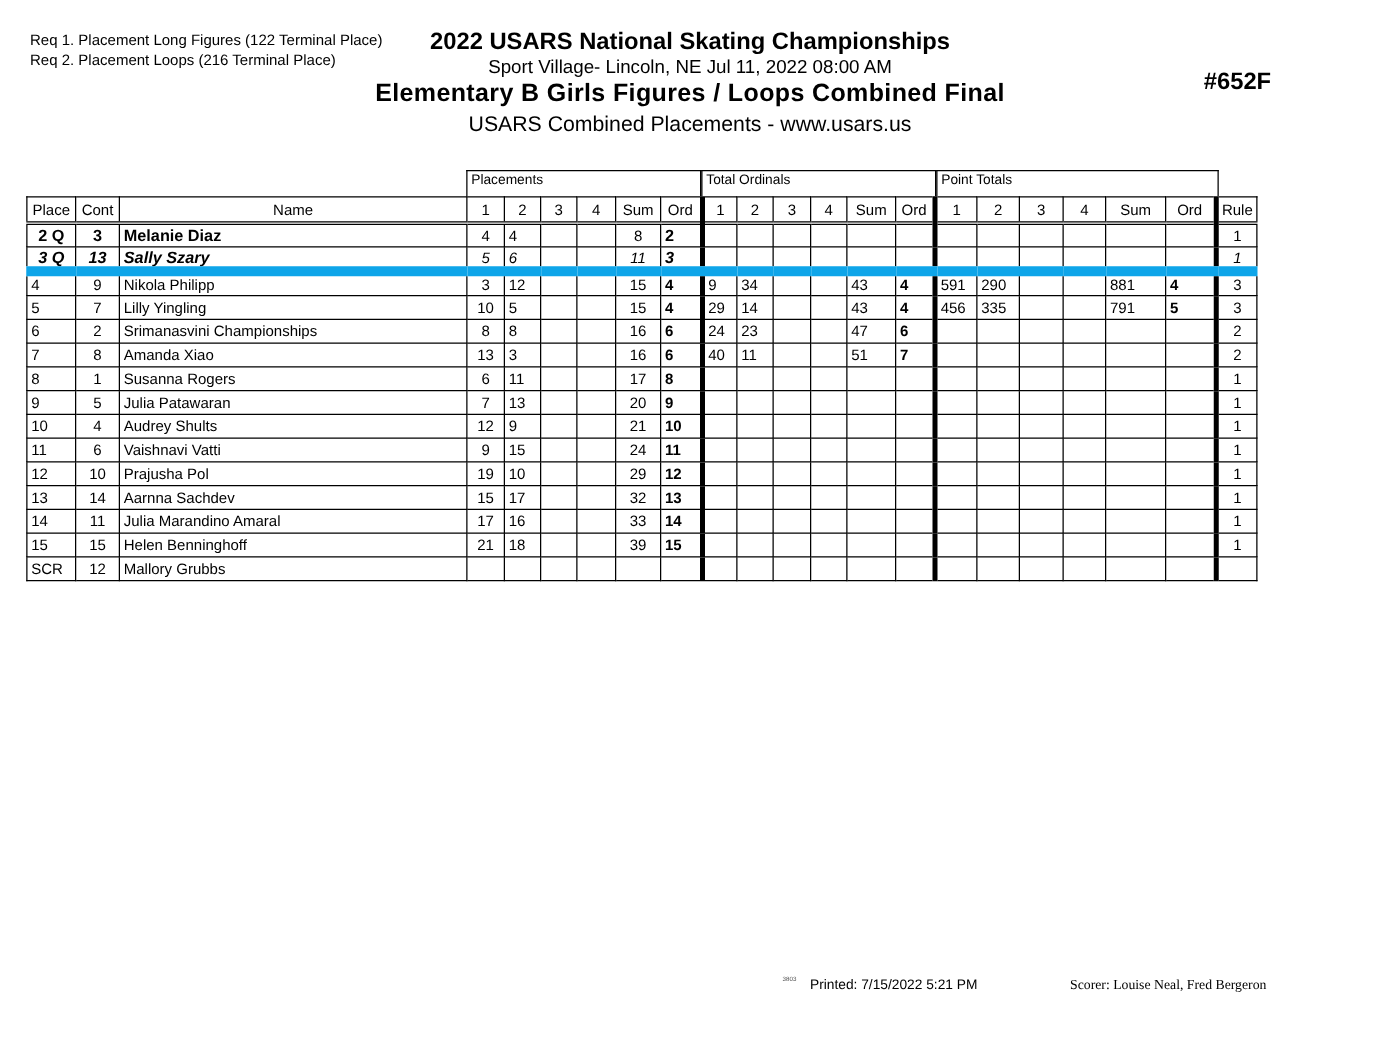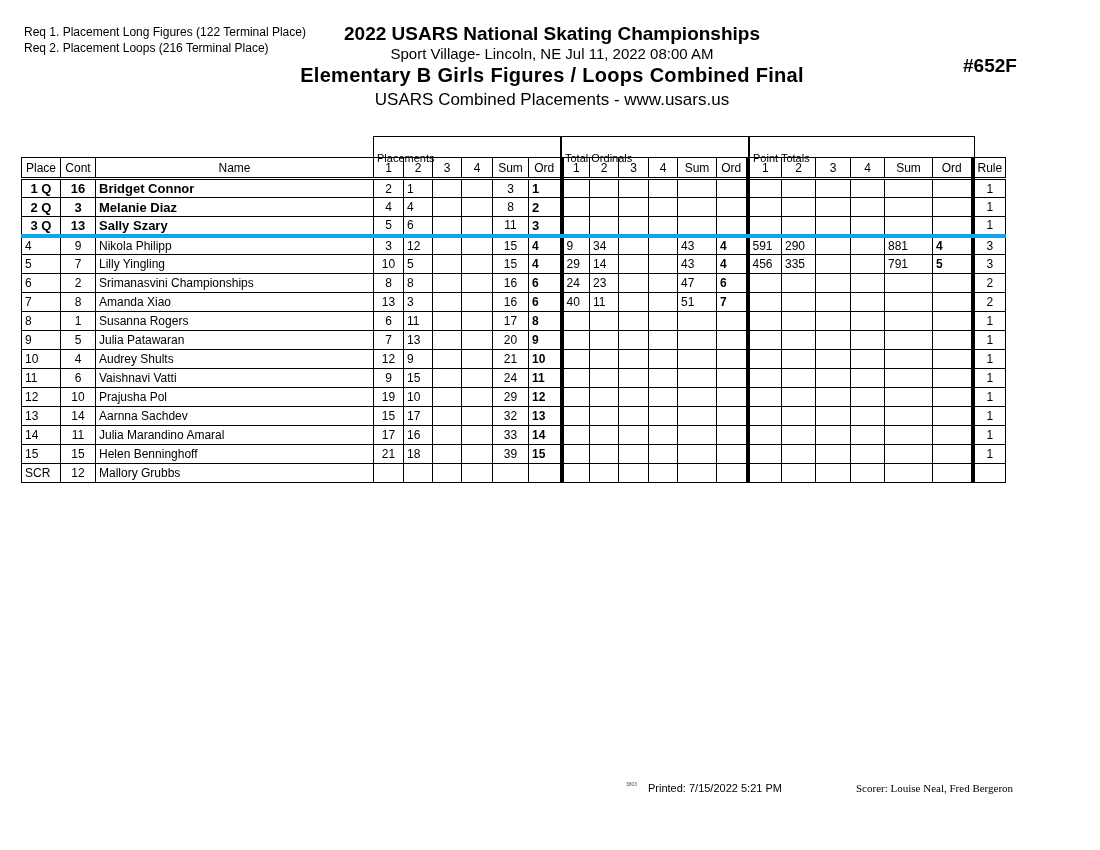--- a/index.html
+++ b/index.html
@@ -6,30 +6,30 @@
   body { width:1100px; height:850px; position:relative; font-family:"Liberation Sans", sans-serif; color:#000; overflow:hidden; }
   .abs { position:absolute; white-space:nowrap; }
   .req { font-size:12px; left:24px; }
   .title1 { left:344px; top:23px; font-size:19px; font-weight:bold; width:416px; text-align:center; }
   .subtitle1 { left:344px; top:45px; font-size:15px; width:416px; text-align:center; }
   .title2 { left:240px; top:64px; font-size:20px; font-weight:bold; width:624px; text-align:center; letter-spacing:0.3px; }
   .subtitle2 { left:240px; top:90px; font-size:17px; width:624px; text-align:center; }
   .evnum { left:963px; top:23px; font-size:19px; font-weight:bold;margin-top:32px; }
 
   
-  .grp { position:absolute; top:136px; height:21px; border:1px solid #000; border-bottom:none; font-size:11px; box-sizing:border-box; padding:15px 3px; }
+  .grp { position:absolute; top:136px; height:21px; border:1px solid #000; border-bottom:none; font-size:11px; box-sizing:border-box; padding:1px 3px; }
 
   table.res { position:absolute; left:21px; top:157px; border-collapse:collapse; font-size:12px; table-layout:fixed; }
   table.res td { border:1px solid #000; height:19px; padding:0 3px; box-sizing:border-box; vertical-align:middle; overflow:hidden; white-space:nowrap; }
   table.res tr.hdr td { height:21px; border-bottom:3px double #000;text-align:center; }
   table.res td.c { text-align:center; }
   table.res td.b { font-weight:bold; }
   table.res tr.q td { font-weight:bold; font-size:13px; }
   table.res tr.q td.nb { font-weight:normal; font-size:12px; }
-  table.res tr.sep td { border-bottom:4px solid #0ea5e9; }
+  table.res tr.sep td { border-bottom:8px solid #0ea5e9;font-style:italic; }
   table.res td.thickR { border-right:4px solid #000; }
   .footer { top:782px; font-size:11px; }
   .tiny { left:626px; top:781px; font-size:5px; color:#555; }
 </style>
 </head>
 <body>
 
 <div class="abs req" style="top:25px;">Req  1.  Placement Long Figures (122 Terminal Place)</div>
 <div class="abs req" style="top:41px;">Req  2.  Placement Loops (216 Terminal Place)</div>
 
@@ -86,44 +86,20 @@
       <td class="c">Sum</td>
       <td class="c thickR">Ord</td>
       <td class="c">1</td>
       <td class="c">2</td>
       <td class="c">3</td>
       <td class="c">4</td>
       <td class="c">Sum</td>
       <td class="c thickR">Ord</td>
       <td>Rule</td>
     </tr>
-  <tr class="q">
-        <td class="c">1 Q</td>
-        <td class="c">16</td>
-        <td>Bridget Connor</td>
-        <td class="c nb">2</td>
-        <td class="nb">1</td>
-        <td class="nb"></td>
-        <td class="nb"></td>
-        <td class="c nb">3</td>
-        <td class="b thickR">1</td>
-        <td class="nb"></td>
-        <td class="nb"></td>
-        <td class="nb"></td>
-        <td class="nb"></td>
-        <td class="nb"></td>
-        <td class="b thickR nb"></td>
-        <td class="nb"></td>
-        <td class="nb"></td>
-        <td class="nb"></td>
-        <td class="nb"></td>
-        <td class="nb"></td>
-        <td class="b thickR nb"></td>
-        <td class="c nb">1</td>
-      </tr>
       <tr class="q">
         <td class="c">2 Q</td>
         <td class="c">3</td>
         <td>Melanie Diaz</td>
         <td class="c nb">4</td>
         <td class="nb">4</td>
         <td class="nb"></td>
         <td class="nb"></td>
         <td class="c nb">8</td>
         <td class="b thickR">2</td>

